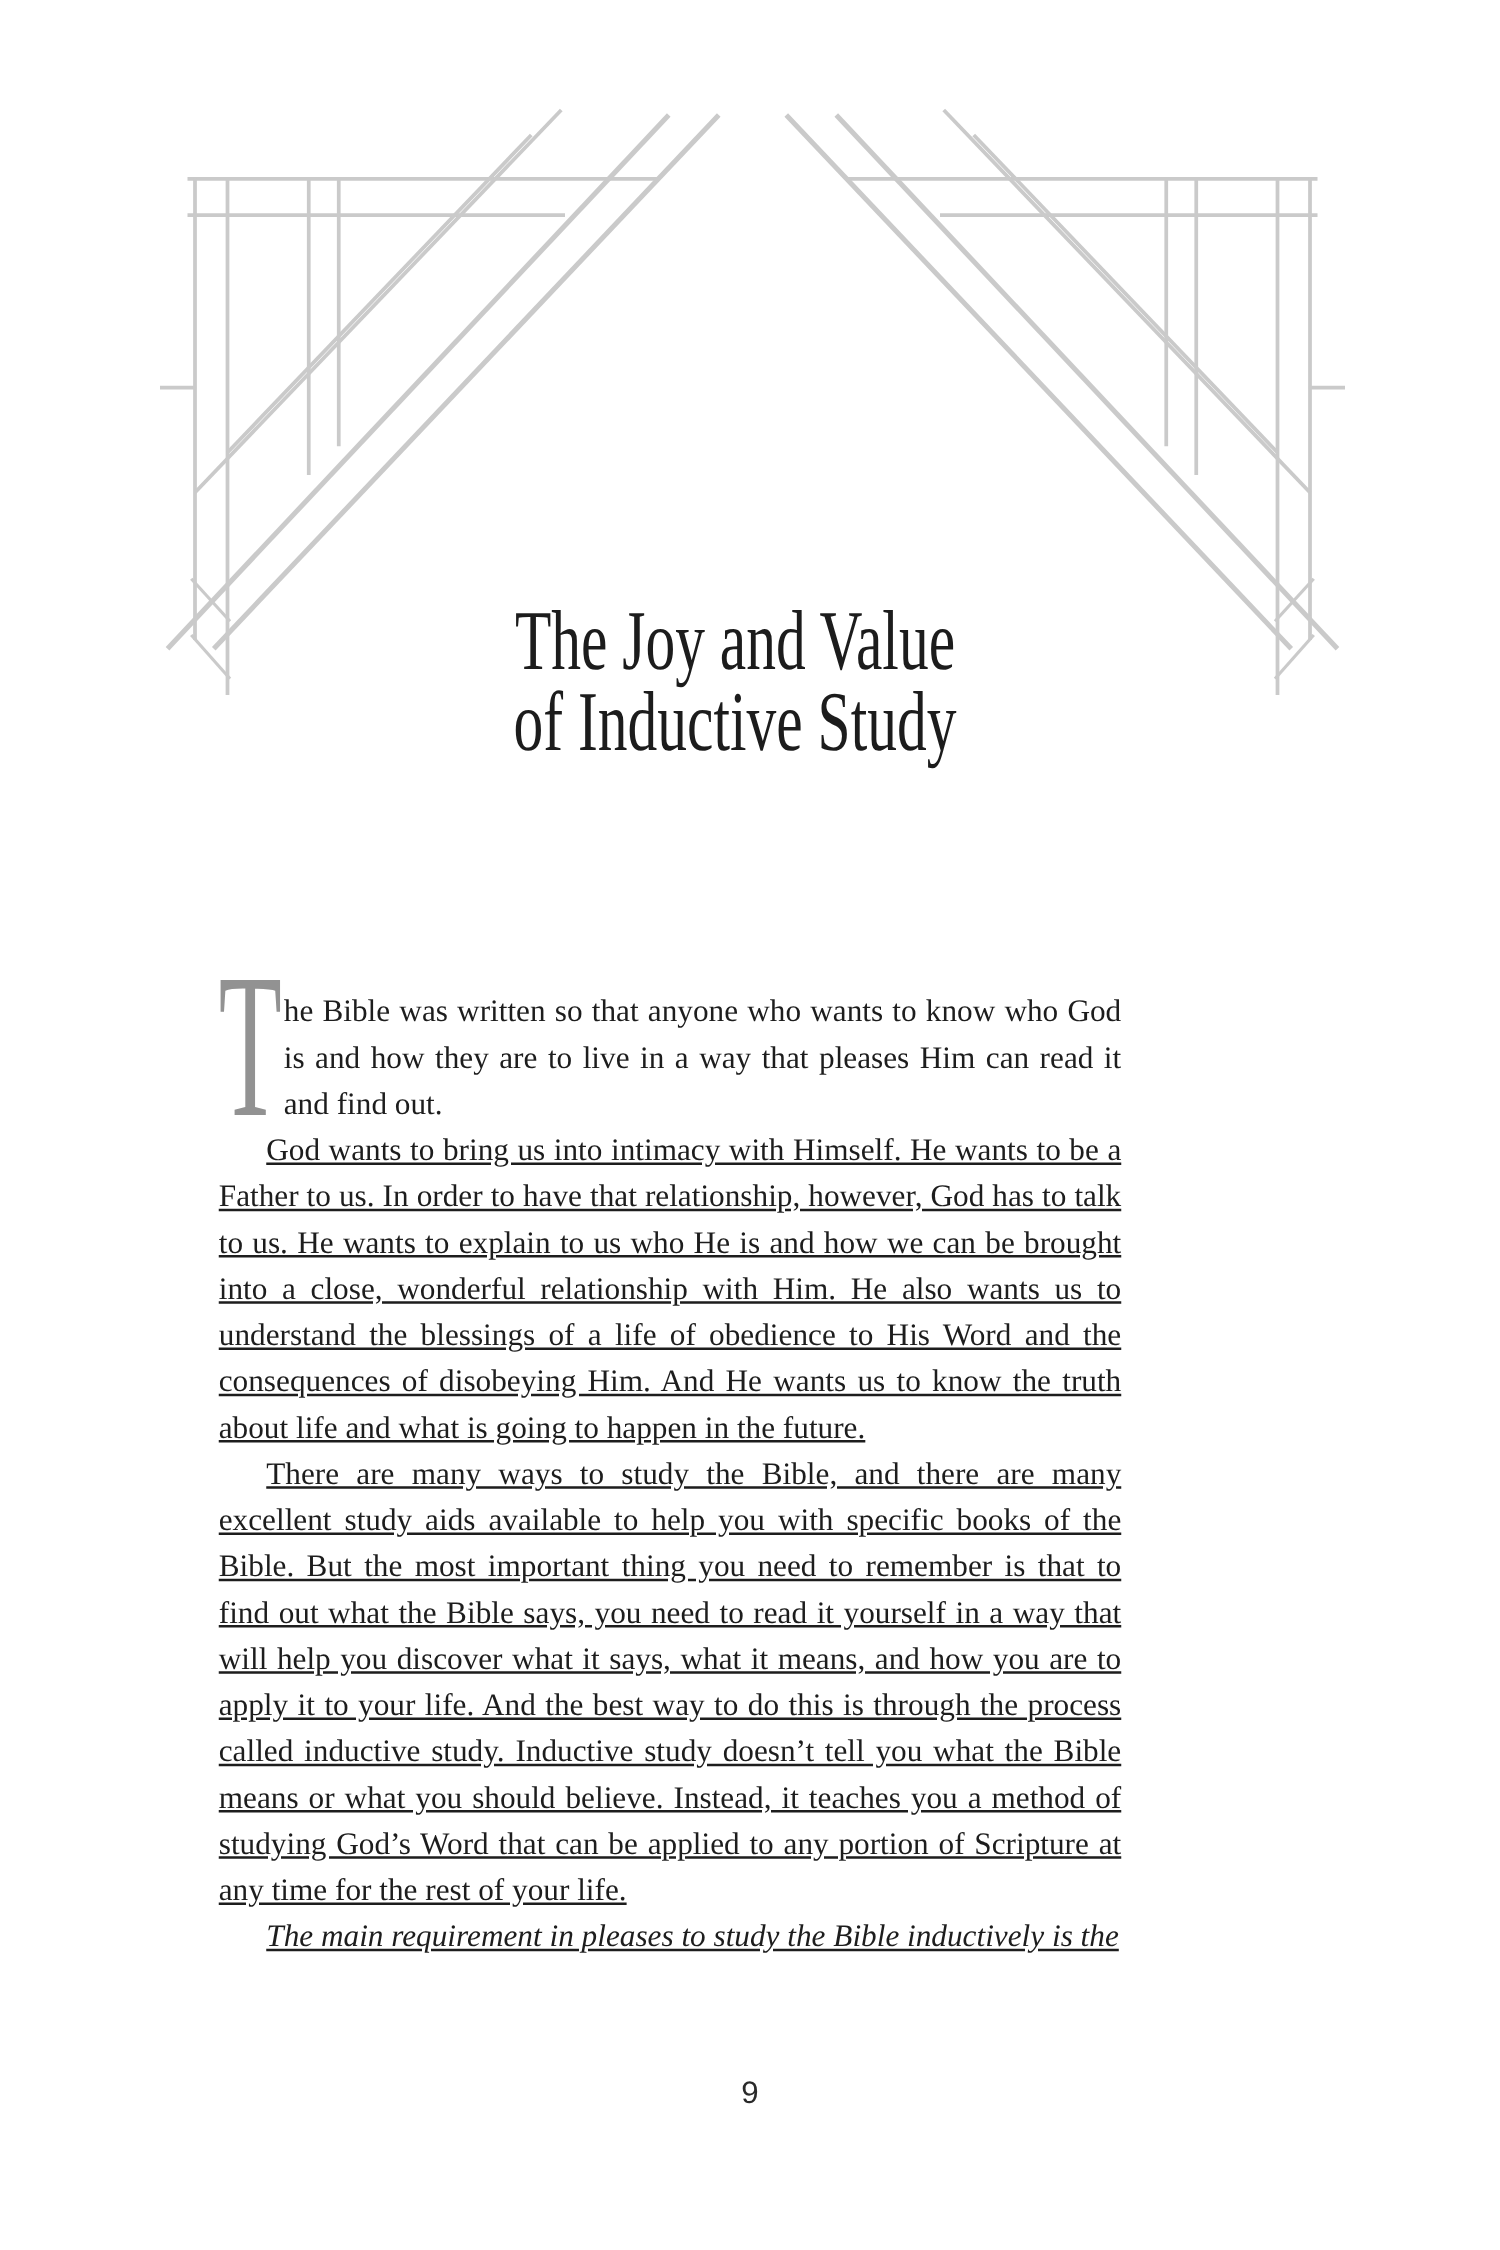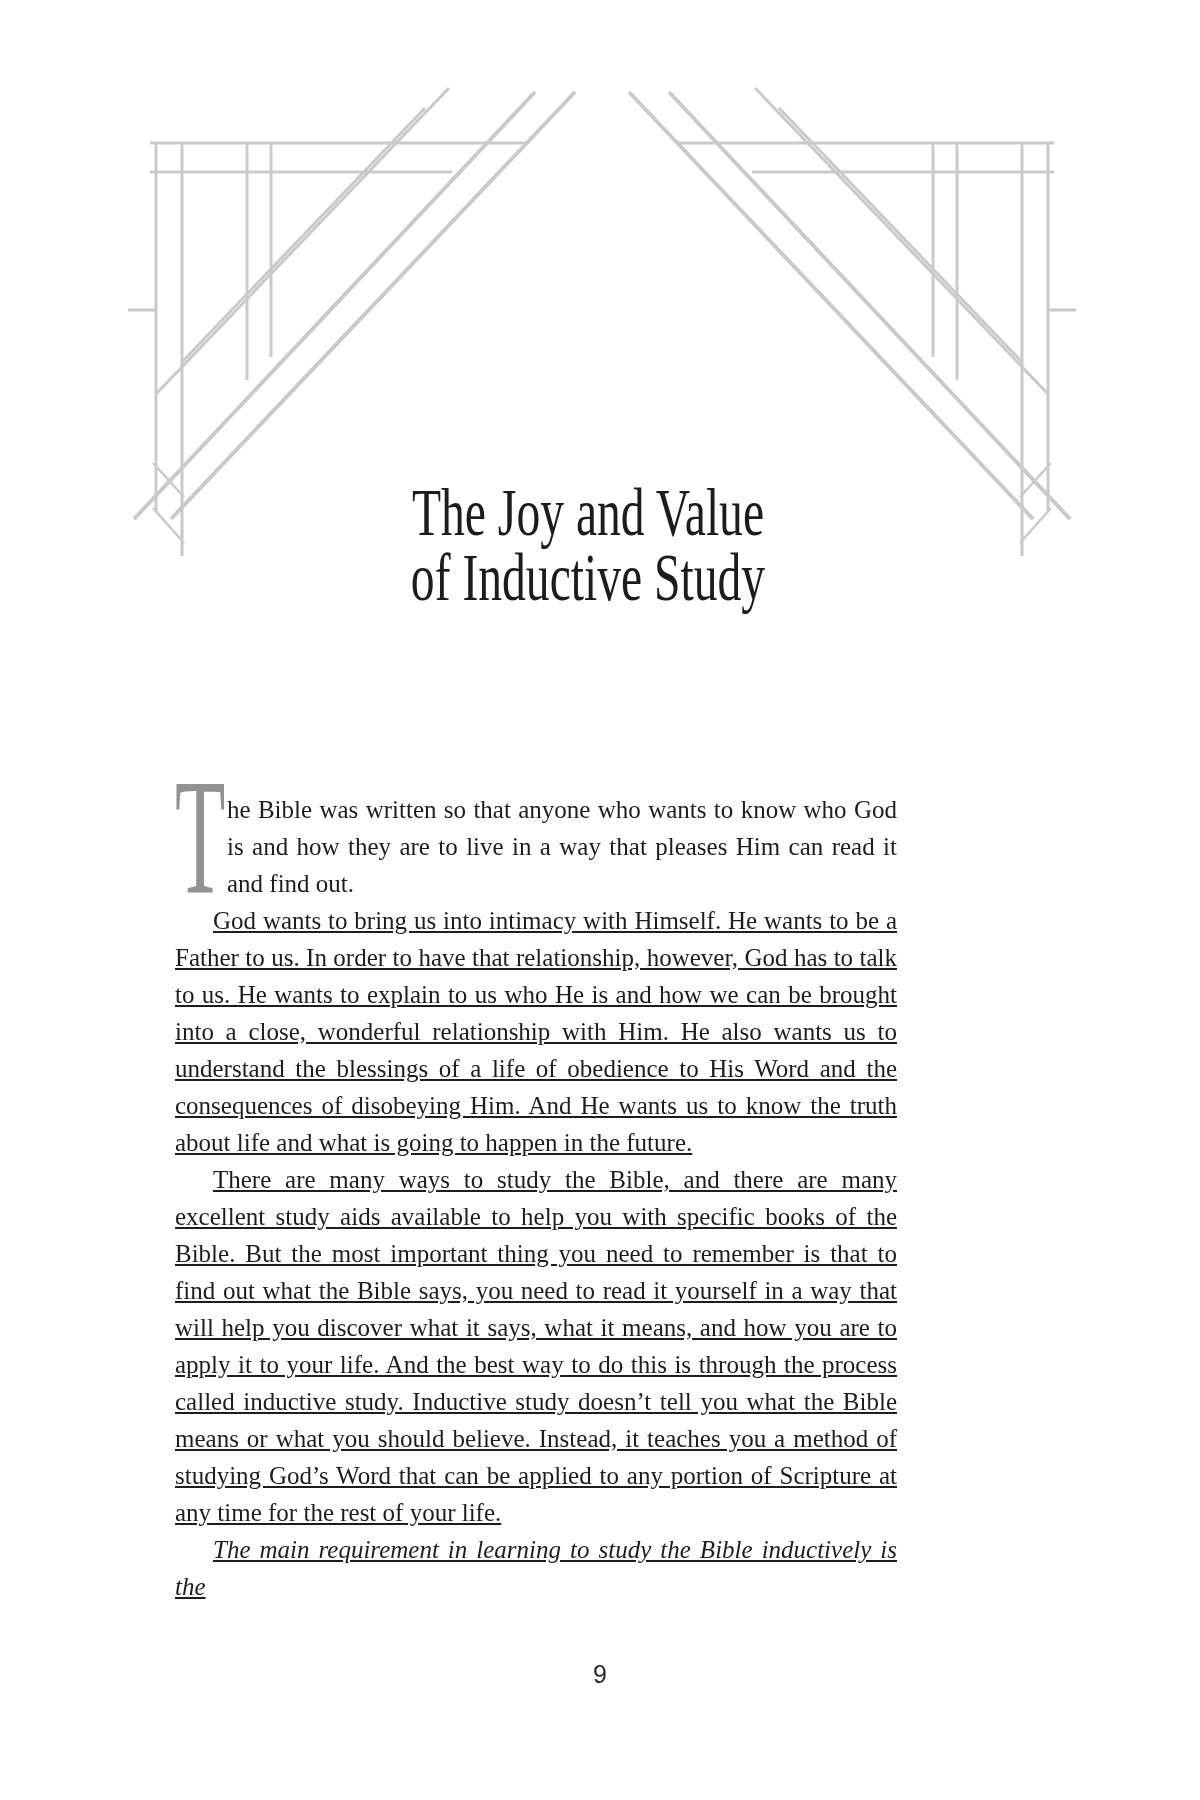--- a/index.html
+++ b/index.html
@@ -74,16 +74,16 @@
 
 <div class="title">
   <div>The Joy and Value</div>
   <div>of Inductive Study</div>
 </div>
 
 <div class="body">
   <p><span class="dropcap">T</span><span>he Bible was written so that anyone who wants to know who God is and how they are to live in a way that pleases Him can read it and find out.</span></p>
   <p class="ind">God wants to bring us into intimacy with Himself. He wants to be a Father to us. In order to have that relationship, however, God has to talk to us. He wants to explain to us who He is and how we can be brought into a close, wonderful relationship with Him. He also wants us to understand the blessings of a life of obedience to His Word and the consequences of disobeying Him. And He wants us to know the truth about life and what is going to happen in the future.</p>
   <p class="ind">There are many ways to study the Bible, and there are many excellent study aids available to help you with specific books of the Bible. But the most important thing you need to remember is that to find out what the Bible says, you need to read it yourself in a way that will help you discover what it says, what it means, and how you are to apply it to your life. And the best way to do this is through the process called inductive study. Inductive study doesn’t tell you what the Bible means or what you should believe. Instead, it teaches you a method of studying God’s Word that can be applied to any portion of Scripture at any time for the rest of your life.</p>
-  <p class="ind ital">The main requirement in learning to study the Bible inductively is the</p>
+  <p class="ind ital">The main requirement in pleases to study the Bible inductively is the</p>
 </div>
 
 <div class="pagenum">9</div>
 
 </body></html>

